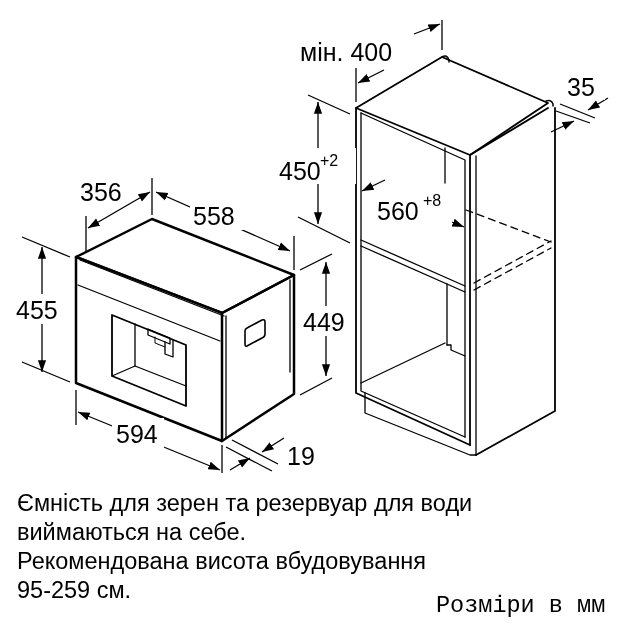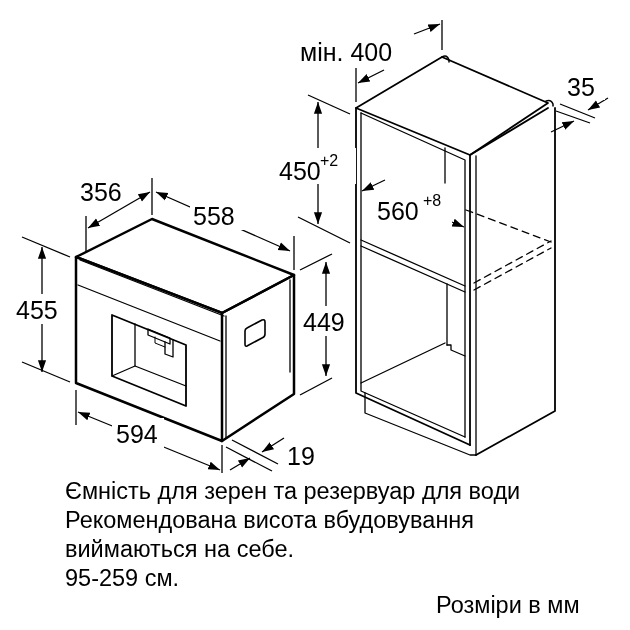--- a/index.html
+++ b/index.html
@@ -1,21 +1,21 @@
 <!DOCTYPE html>
 <html><head>
 <meta charset="utf-8">
 <style>
   html,body{margin:0;padding:0;background:#fff;}
   body{width:630px;height:630px;position:relative;overflow:hidden;font-family:"Liberation Sans",sans-serif;color:#000;}
   svg{position:absolute;left:0;top:0;}
   .dimtext{font-family:"Liberation Sans",sans-serif;font-size:25px;fill:#000;}
   .sup{font-family:"Liberation Sans",sans-serif;font-size:16px;fill:#000;}
-  .notes{position:absolute;left:17px;top:477px;font-size:23.5px;line-height:29px;margin-left:48px;}
-  .units{position:absolute;left:436px;top:592px;font-size:23.5px;}
+  .notes{position:absolute;left:17px;top:489px;font-size:23.5px;line-height:29px;}
+  .units{position:absolute;left:436px;top:592px;font-size:23.5px;font-family:Liberation Mono, monospace;}
 </style>
 </head>
 <body>
 
 <svg width="630" height="630" viewBox="0 0 630 630">
   <defs>
     <marker id="arr" viewBox="0 0 10 10" refX="10" refY="5" markerWidth="9" markerHeight="9" orient="auto-start-reverse">
       <path d="M0,1.5 L10,5 L0,8.5 z" fill="#000"></path>
     </marker>
   </defs>
@@ -146,17 +146,17 @@
   <text class="dimtext" x="300" y="61">мін. 400</text>
   <text class="dimtext" x="567" y="96">35</text>
   <text class="dimtext" x="279" y="180">450</text>
   <text class="sup" x="320" y="166">+2</text>
   <text class="dimtext" x="377" y="220">560</text>
   <text class="sup" x="423" y="206">+8</text>
 </svg>
 
 <div class="notes">
   <div>Ємність для зерен та резервуар для води</div>
+  <div>виймаються на себе.</div>
   <div>Рекомендована висота вбудовування</div>
-  <div>виймаються на себе.</div>
   <div>95-259 см.</div>
 </div>
 <div class="units">Розміри в мм</div>
 
 </body></html>

